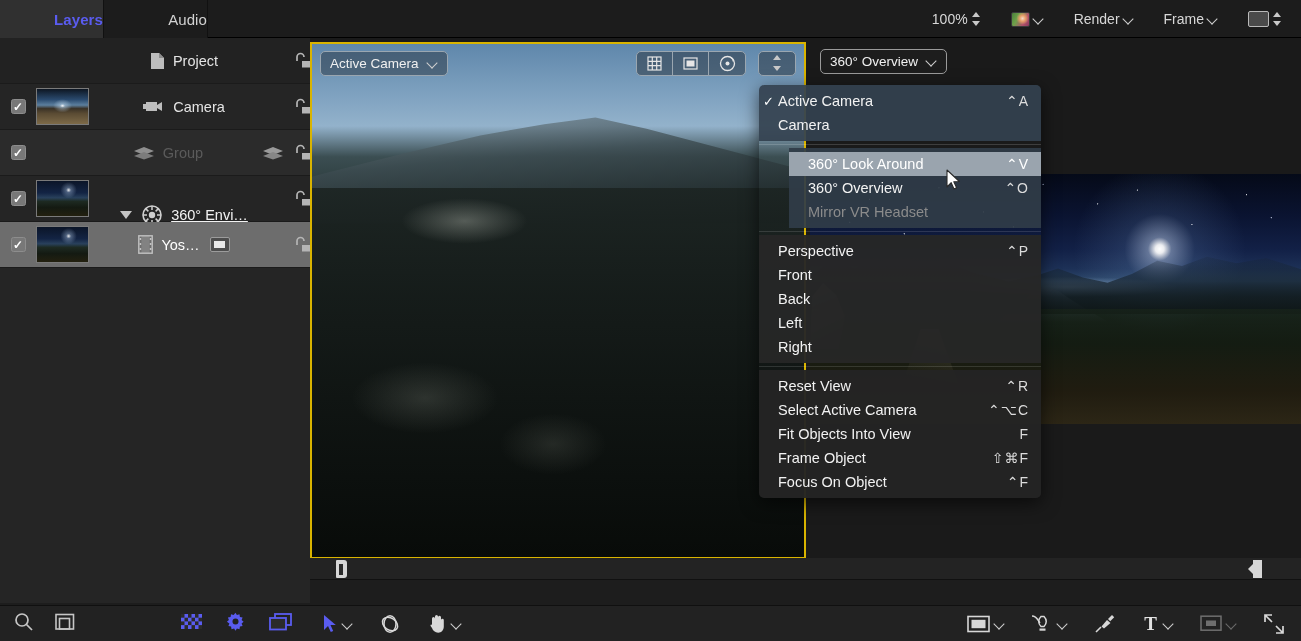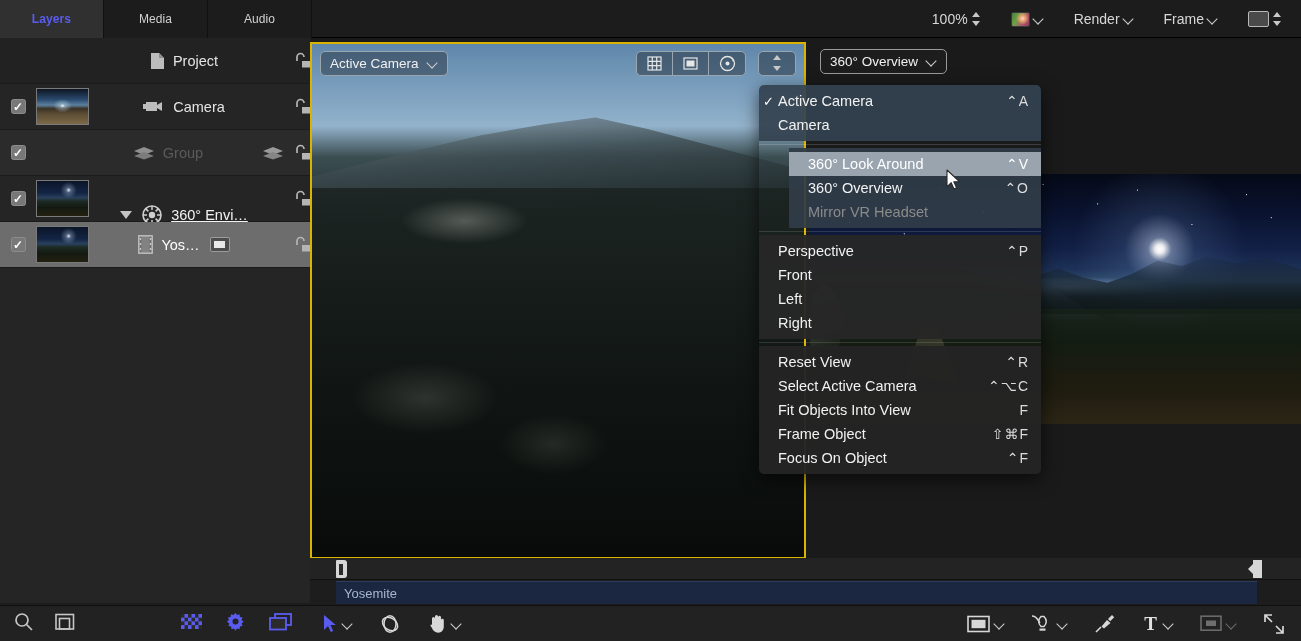--- a/index.html
+++ b/index.html
@@ -13,22 +13,22 @@
   #app { position: relative; width: 1301px; height: 641px; background: #1d1d1d; }
 
   
   .topbar {
     position: absolute; left: 0; top: 0; width: 1301px; height: 38px;
     background: #1c1c1c; border-bottom: 1px solid #000;
     display: flex; align-items: stretch;
   }
   .tabs { display: flex; height: 38px; }
   .tab {
-    width: 104px; height: 38px; display: flex; align-items: center; justify-content: center;
-    font-size: 12px; color: #d2d2d2; background: #1c1c1c;
+    width: 104px; height: 38px; display: flex; align-items: center; justify-content: flex-end;
+    font-size: 15px; color: #d2d2d2; background: #1c1c1c;
     border-right: 1px solid #111; letter-spacing: .1px;
   }
   .tab.active { background: #303030; color: #5a5cf0; font-weight: 700; }
   .tab.active .tablabel { color: #5a5cf0; }
   .topbar-spacer { flex: 1; }
   .topbar-right {
     display: flex; align-items: center; gap: 12px; padding-right: 10px; height: 38px;
   }
   .tb-item { display: flex; align-items: center; gap: 4px; padding: 0 9px; height: 38px; color: #d8d8d8; font-size: 14px;}
   .stepper { display: inline-block; width: 9px; height: 14px; position: relative; }
@@ -294,23 +294,20 @@
 </style>
 </head>
 <body>
 
 <div id="app">
 
   <div class="topbar">
     <div class="tabs">
       <div class="tab active">
         <span class="tablabel">Layers</span>
-      </div>
-      <div class="tab">
-        <span class="tablabel">Media</span>
       </div>
       <div class="tab">
         <span class="tablabel">Audio</span>
       </div>
     </div>
     <div class="topbar-spacer"></div>
     <div class="topbar-right">
       <div class="tb-item">
         <span>100%</span>
         <span class="stepper"></span>
@@ -627,20 +624,24 @@
       <div class="menu-sec dark">
         <div class="mi">
           <span class="mlabel">Perspective</span>
           <span class="mkey">⌃P</span>
         </div>
         <div class="mi">
           <span class="mlabel">Front</span>
           <span class="mkey"></span>
         </div>
         <div class="mi">
+          <span class="mlabel">Back</span>
+          <span class="mkey"></span>
+        </div>
+        <div class="mi">
           <span class="mlabel">Left</span>
           <span class="mkey"></span>
         </div>
         <div class="mi">
           <span class="mlabel">Right</span>
           <span class="mkey"></span>
         </div>
       </div>
       <div class="msep dk"></div>
 
@@ -672,25 +673,20 @@
       <svg width="15" height="22" viewBox="0 0 15 22">
         <path d="M1 1l0 17 4.2-4.3 2.8 6.3 2.6-1.2-2.8-6.1 5.6-.2z" fill="#fff" stroke="#2a2a2a" stroke-width="1.1" stroke-linejoin="round"></path>
       </svg>
     </div>
   </div>
 
   <div class="timeline">
     <div class="ruler">
       <div class="playhead"></div>
       <div class="endmark"></div>
-    </div>
-    <div class="track-row">
-      <div class="clip">
-        <span>Yosemite</span>
-      </div>
     </div>
   </div>
 
   <div class="bottombar">
     <div class="bb-item">
       <svg width="15" height="19" viewBox="0 0 15 19">
           <path d="M1 1l0 15 4-4 2.8 6 2.4-1.1-2.7-5.8 5.3-.2z" fill="#5a5cf0"></path>
         </svg>
       <span class="chev"></span>
     </div>

